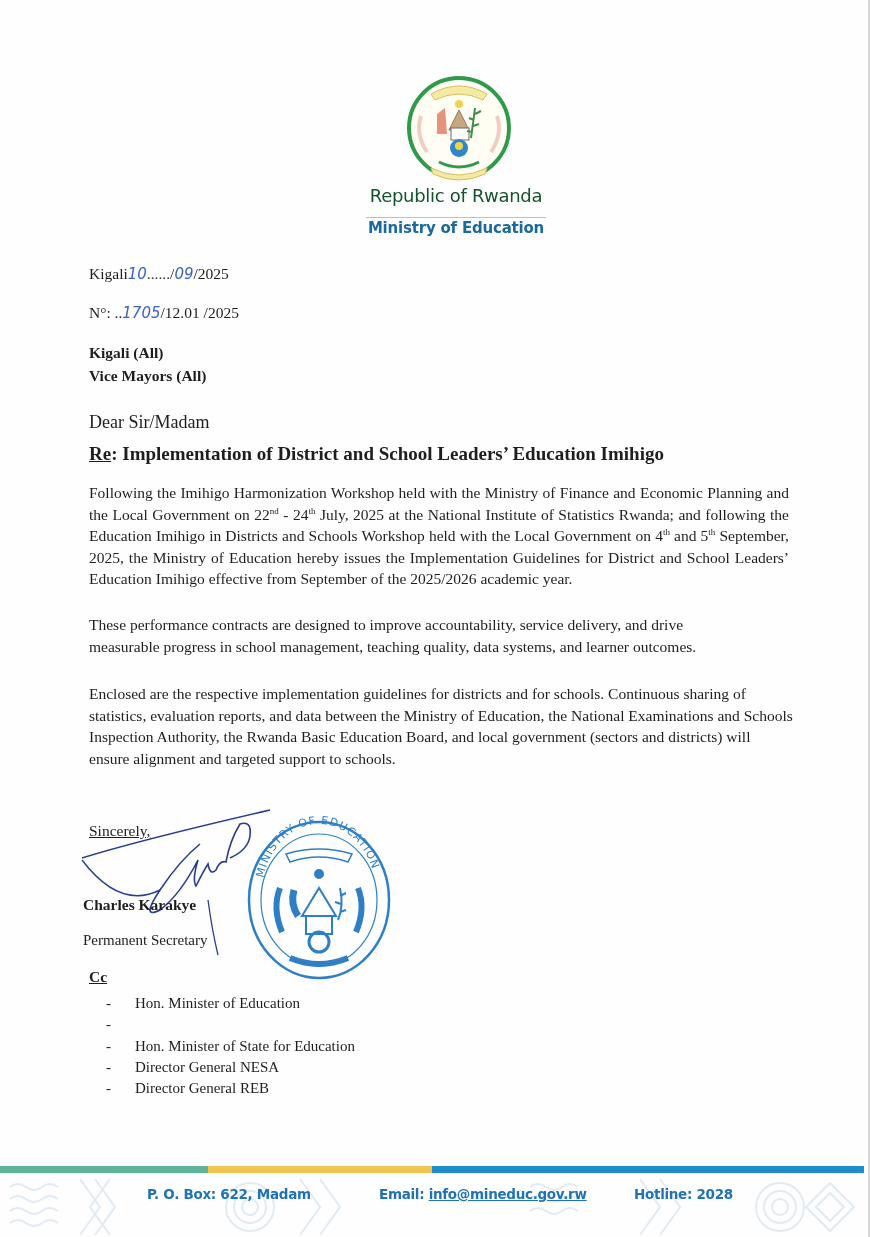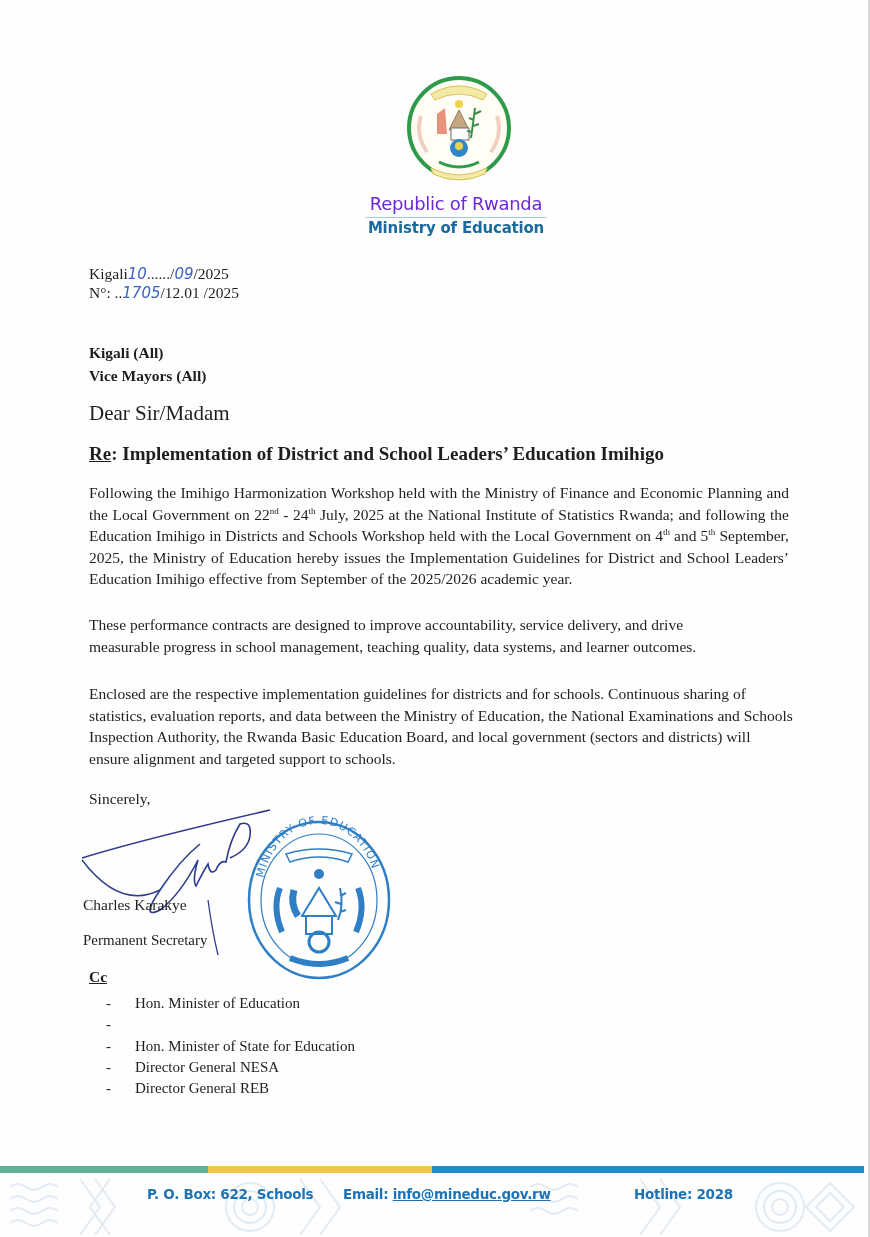--- a/index.html
+++ b/index.html
@@ -3,41 +3,41 @@
   <meta charset="utf-8">
   <style>
     html, body { margin: 0; padding: 0; background: #ffffff; }
     body { width: 870px; height: 1237px; position: relative; overflow: hidden;
            font-family: "Liberation Serif", "DejaVu Serif", serif; color: #1e1e1e; }
     .page { position: absolute; left: 0; top: 0; width: 868px; height: 1237px;
             border-right: 2px solid #d8d8d8; background: #fefefe; }
 
     
     .emblem { position: absolute; left: 401px; top: 72px; width: 116px; height: 116px; }
-    .rep { position: absolute; left: 366px; top: 193px; width: 180px; text-align: center;
-           font-family: "DejaVu Sans", sans-serif; font-size: 18px; color: #6d28d9; letter-spacing: -0.3px; }
+    .rep { position: absolute; left: 366px; top: 185px; width: 180px; text-align: center;
+           font-family: "DejaVu Sans", sans-serif; font-size: 18px; color: #14532d; letter-spacing: -0.3px; }
     .rep-line { position: absolute; left: 366px; top: 217px; width: 180px; height: 1px; background: #9fcbe0; }
     .min { position: absolute; left: 366px; top: 219px; width: 180px; text-align: center;
            font-family: "DejaVu Sans", sans-serif; font-weight: bold; font-size: 15px; color: #1a6a9c; letter-spacing: -0.2px; }
 
     .ref { position: absolute; left: 89px; font-size: 15.5px; }
     .ref .hand { font-family: "DejaVu Sans", sans-serif; font-style: italic; color: #3b62c4; font-size: 15px; text-align: right; }
     .ref .dots { color: #333; }
 
     .addr { position: absolute; left: 89px; font-weight: bold; font-size: 15.5px; }
-    .salut { position: absolute; left: 89px; top: 401px; font-size: 21px; }
+    .salut { position: absolute; left: 89px; top: 412px; font-size: 18px; }
     .subject { position: absolute; left: 89px; top: 443px; font-weight: bold; font-size: 19px; }
     .subject .re { text-decoration: underline; }
 
     .para { position: absolute; left: 89px; width: 700px; font-size: 15.5px; line-height: 21.5px; }
     .para.justify { text-align: justify; text-align-last: left; }
     sup { font-size: 9px; line-height: 0; }
 
     .closing { position: absolute; left: 89px; font-size: 15.5px; }
-    .signame { position: absolute; left: 83px; top: 896px; font-weight: normal; font-size: 15.5px; }
+    .signame { position: absolute; left: 83px; top: 896px; font-weight: bold; font-size: 15.5px; }
     .sigtitle { position: absolute; left: 83px; top: 932px; font-size: 15px; }
 
     .signature { position: absolute; left: 80px; top: 800px; width: 210px; height: 160px; }
     .stamp { position: absolute; left: 244px; top: 808px; width: 150px; height: 172px; }
 
     .cc-title { position: absolute; left: 89px; top: 968px; font-weight: bold; font-size: 15.5px; text-decoration: underline; }
     .cc-list { position: absolute; left: 106px; top: 995px; margin: 0; padding: 0; list-style: none; font-size: 15px; }
     .cc-list li { height: 21.3px; display: flex; }
     .cc-list .dash { width: 29px; }
 
@@ -71,38 +71,38 @@
     <path d="M38 90 Q58 100 78 90" fill="none" stroke="#2e9a4a" stroke-width="3"></path>
     <path d="M30 96 Q58 110 86 96 L84 102 Q58 114 32 102 Z" fill="#f5e9a6" stroke="#d7c25a" stroke-width="1"></path>
   </svg>
   <div class="rep">Republic of Rwanda</div>
   <div class="rep-line"></div>
   <div class="min">Ministry of Education</div>
 
   <div class="ref" style="top:265px;">
     <span>Kigali</span><span class="hand">10</span><span class="dots">......</span>/<span class="hand">09</span><span>/2025</span>
   </div>
-  <div class="ref" style="top:284px;">
+  <div class="ref" style="top:304px;">
     <span>N°: ..</span><span class="hand">1705</span><span>/12.01 /2025</span>
   </div>
 
   <div class="addr" style="top:344px;">Kigali (All)</div>
   <div class="addr" style="top:367px;">Vice Mayors (All)</div>
 
   <div class="salut">Dear Sir/Madam</div>
 
   <div class="subject"><span class="re">Re</span><span>: Implementation of District and School Leaders’ Education Imihigo</span></div>
 
   <div class="para justify" style="top:482px;"><span>Following the Imihigo Harmonization Workshop held with the Ministry of Finance and Economic Planning and the Local Government on 22</span><sup>nd</sup><span> - 24</span><sup>th</sup><span> July, 2025 at the National Institute of Statistics Rwanda; and following the Education Imihigo in Districts and Schools Workshop held with the Local Government on 4</span><sup>th</sup><span> and 5</span><sup>th</sup><span> September, 2025, the Ministry of Education hereby issues the Implementation Guidelines for District and School Leaders’ Education Imihigo effective from September of the 2025/2026 academic year.</span></div>
 
   <div class="para" style="top:614px; width:660px;">These performance contracts are designed to improve accountability, service delivery, and drive measurable progress in school management, teaching quality, data systems, and learner outcomes.</div>
 
   <div class="para" style="top:683px; width:705px;">Enclosed are the respective implementation guidelines for districts and for schools. Continuous sharing of statistics, evaluation reports, and data between the Ministry of Education, the National Examinations and Schools Inspection Authority, the Rwanda Basic Education Board, and local government (sectors and districts) will ensure alignment and targeted support to schools.</div>
 
-  <div class="closing" style="top:790px;">Sincerely,</div>
+  <div class="closing" style="top:822px;text-decoration:underline;">Sincerely,</div>
 
   <svg class="stamp" viewBox="0 0 150 172">
     <defs>
       <path id="stampArc" d="M18 86 A57 70 0 0 1 132 86"></path>
     </defs>
     <ellipse cx="75" cy="92" rx="70" ry="78" fill="none" stroke="#2e7fc6" stroke-width="2.5"></ellipse>
     <ellipse cx="75" cy="92" rx="58" ry="66" fill="none" stroke="#2e7fc6" stroke-width="1.2"></ellipse>
     <text font-family="DejaVu Sans, sans-serif" font-size="11" fill="#2e7fc6" letter-spacing="1">
       <textPath href="#stampArc" startOffset="8%">MINISTRY OF EDUCATION</textPath>
     </text>
@@ -165,16 +165,16 @@
       <path d="M300 4 l20 28 l-20 28 M320 4 l20 28 l-20 28"></path>
       <path d="M530 12 q8 -6 16 0 t16 0 t16 0 M530 24 q8 -6 16 0 t16 0 t16 0 M530 36 q8 -6 16 0 t16 0 t16 0"></path>
       <path d="M640 4 l20 28 l-20 28 M660 4 l20 28 l-20 28"></path>
       <circle cx="780" cy="32" r="24"></circle>
         <circle cx="780" cy="32" r="16"></circle>
         <circle cx="780" cy="32" r="8"></circle>
       <path d="M830 8 l24 24 l-24 24 l-24 -24 Z M830 18 l14 14 l-14 14 l-14 -14 Z"></path>
     </g>
   </svg>
 
-  <div class="foot-text" style="left:147px;">P. O. Box: 622, Schools</div>
-  <div class="foot-text" style="left:343px;"><span>Email: </span><a>info@mineduc.gov.rw</a></div>
+  <div class="foot-text" style="left:147px;">P. O. Box: 622, Madam</div>
+  <div class="foot-text" style="left:379px;"><span>Email: </span><a>info@mineduc.gov.rw</a></div>
   <div class="foot-text" style="left:634px;">Hotline: 2028</div>
 </div>
 
 </body></html>

